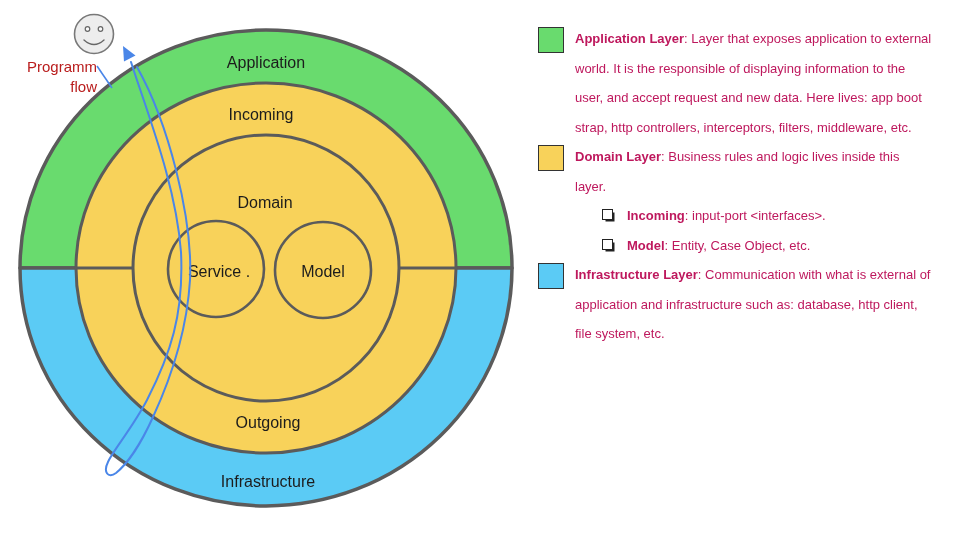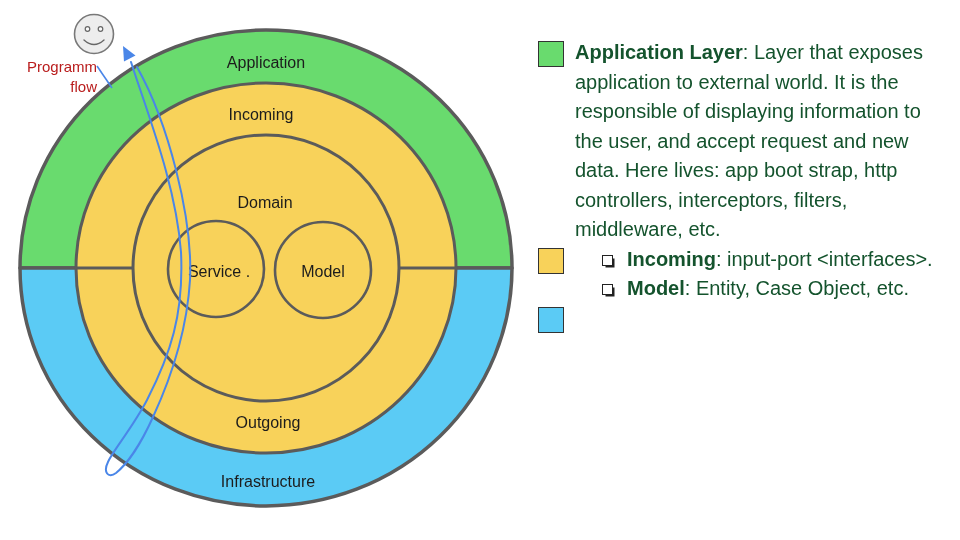--- a/index.html
+++ b/index.html
@@ -7,22 +7,22 @@
     position:relative; width:960px; height:540px; background:#ffffff;
     font-family:"Liberation Sans", sans-serif; overflow:hidden;
   }
   svg.diagram { position:absolute; left:0; top:0; }
   .ring-label { font-size:16px; fill:#1c1c1c; text-anchor:middle; }
   .flow-label {
     position:absolute; left:13px; top:57px; width:84px;
     text-align:right; font-size:15px; line-height:20px; color:#b91c1c;
   }
   .legend {
-    position:absolute; left:538px; top:38px; width:400px;
-    font-size:20px; line-height:29.5px; color:#14532d;
+    position:absolute; left:538px; top:24px; width:400px;
+    font-size:13px; line-height:29.5px; color:#be185d;
   }
   .legend-entry { position:relative; }
   .swatch {
     position:absolute; left:0; top:3px; width:26px; height:26px;
     border:1.6px solid #333; box-sizing:border-box;
   }
   .entry-text { display:block; margin-left:37px; width:357px; }
   .entry-title { font-weight:bold; }
   ul.bullets { margin:0; padding:0; list-style:none; }
   ul.bullets li { padding-left:64px; }
@@ -86,28 +86,30 @@
 
   <div class="legend">
 
     <div class="legend-entry">
       <span class="swatch" style="background: rgb(105, 219, 110);"></span>
       <span class="entry-text"><b class="entry-title">Application Layer</b><span>:  Layer that exposes application to external world. It is the responsible of displaying information to the user, and accept request and new data. Here lives: app boot strap, http controllers, interceptors, filters, middleware, etc.</span></span>
     </div>
 
     <div class="legend-entry">
       <span class="swatch" style="background: rgb(248, 210, 90);"></span>
+      <span class="entry-text"><b class="entry-title">Domain Layer</b><span>: Business rules and logic lives inside this layer.</span></span>
       <ul class="bullets">
         <li>
           <span class="bullet-glyph"></span><b class="bullet-term">Incoming</b><span>: input-port &lt;interfaces&gt;.</span>
         </li>
         <li>
           <span class="bullet-glyph"></span><b class="bullet-term">Model</b><span>: Entity, Case Object, etc.</span>
         </li>
       </ul>
     </div>
 
     <div class="legend-entry">
       <span class="swatch" style="background: rgb(91, 203, 245);"></span>
+      <span class="entry-text"><b class="entry-title">Infrastructure Layer</b><span>: Communication with what is external of application and infrastructure such as: database, http client, file system, etc.</span></span>
     </div>
 
   </div>
 </div>
 
 </body></html>

